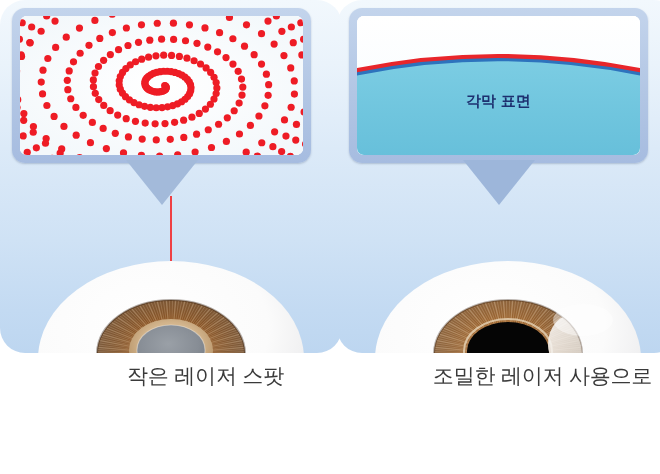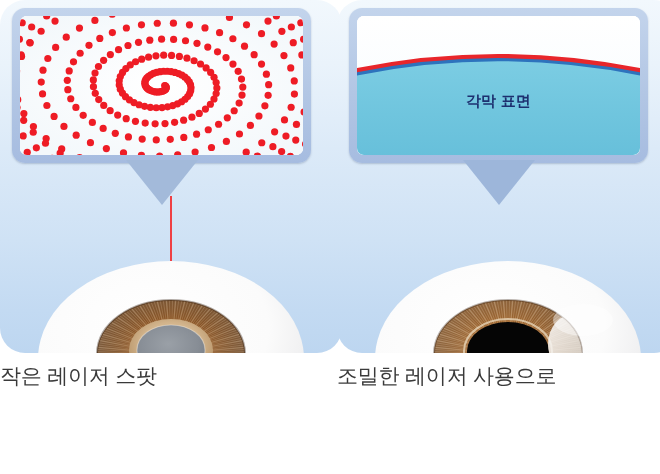--- a/index.html
+++ b/index.html
@@ -123,25 +123,27 @@
     width: 280px;
     height: 200px;
   }
   .eye svg { display: block; }
 
   
   .caption {
     position: absolute;
     top: 361px;
     width: 323px;
+    text-align: center;
     color: #3a3a3a;
     font-size: 21px;
     line-height: 30px;
     font-weight: 400;
     letter-spacing: -0.2px;
+    padding-left: 44px;
   }
   #caption-left  { left: 0px; }
   #caption-right { left: 337px; }
   .caption .line { display: block; }
 </style>
 </head>
 <body>
 
 <div id="stage">
 

